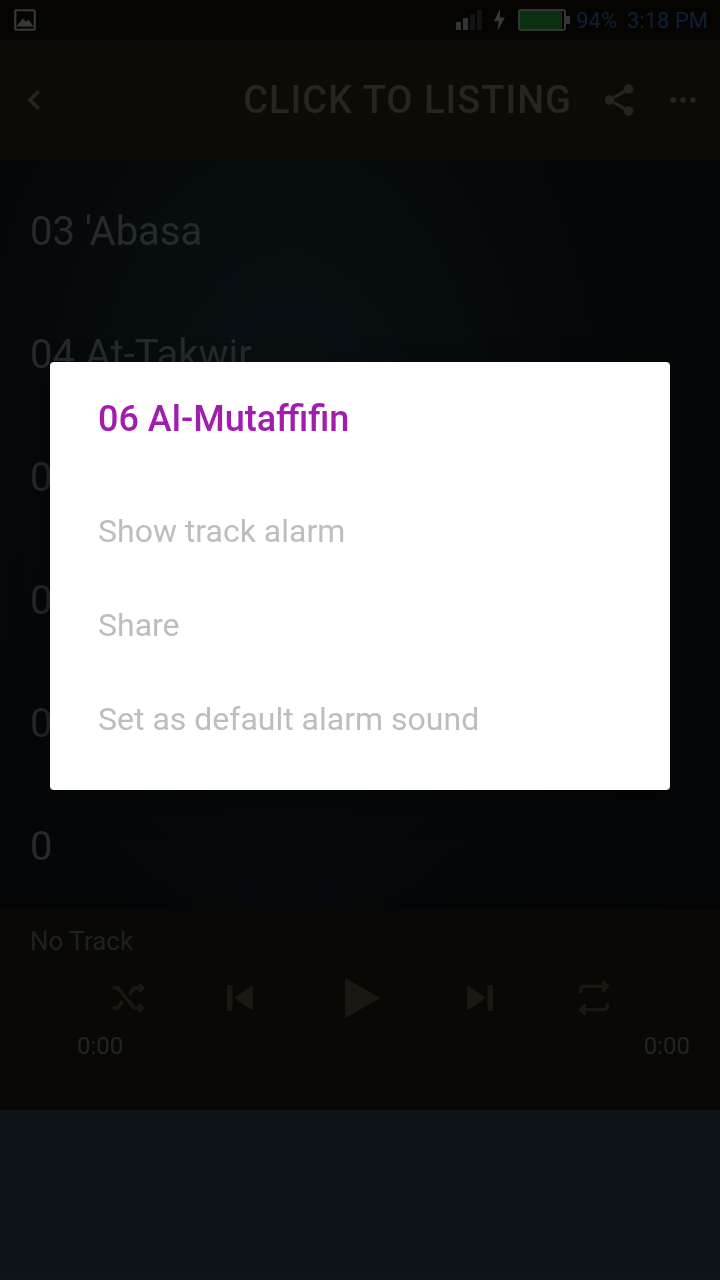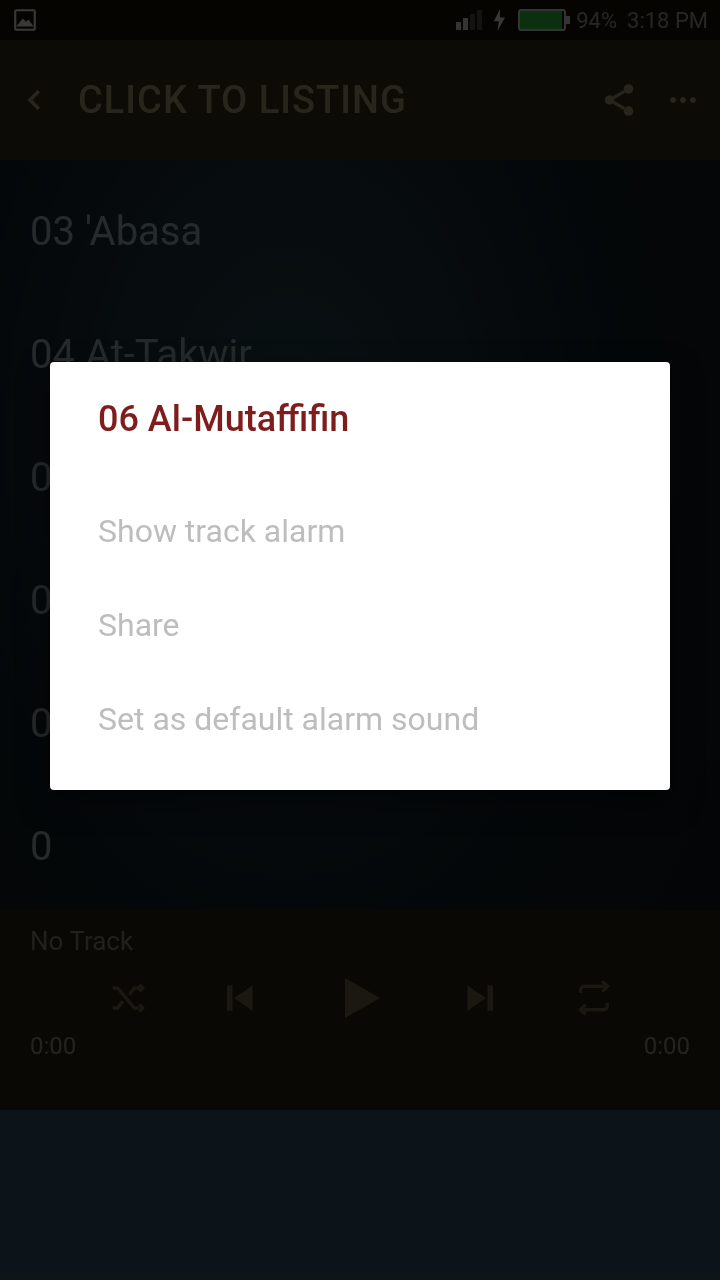--- a/index.html
+++ b/index.html
@@ -11,21 +11,21 @@
       overflow: hidden;
       position: relative;
     }
     .status-bar {
       height: 40px;
       background: #1a1508;
       display: flex;
       align-items: center;
       justify-content: space-between;
       padding: 0 12px;
-      color: #a3a3a3;
+      color: #3b82f6;
       font-size: 22px;
     }
     .status-left { display: flex; align-items: center; }
     .status-right { display: flex; align-items: center; gap: 10px; }
     .signal-bars { display: flex; align-items: flex-end; gap: 2px; }
     .bar { width: 5px; background: #ddd; }
     .bar1 { height: 8px; }
     .bar2 { height: 12px; }
     .bar3 { height: 16px; background: #555; }
     .bar4 { height: 20px; background: #555; }
@@ -33,20 +33,21 @@
     .battery::after { content: ''; position: absolute; right: -6px; top: 5px; width: 4px; height: 8px; background: #ddd; }
     .battery-fill { width: 94%; height: 100%; background: #2ecc40; }
     .app-bar {
       height: 120px;
       background: #3a3218;
       display: flex;
       align-items: center;
       padding: 0 20px;
       gap: 28px;
       position: relative;
+      text-align: right;
     }
     .overlay-dim {
       position: absolute;
       inset: 0;
       background: rgba(0,0,0,0.55);
       z-index: 5;
       pointer-events: none;
     }
     .app-bar .title {
       flex: 1;
@@ -82,40 +83,41 @@
       gap: 70px;
       margin: 4px 0;
     }
     .player-controls svg { opacity: 0.45; }
     .time-row {
       display: flex;
       justify-content: space-between;
       color: #9a9a88;
       font-size: 24px;
       margin-top: 4px;
+      margin-left: 47px;
     }
     .modal-backdrop {
       position: absolute;
       inset: 0;
       background: rgba(0,0,0,0.48);
       z-index: 10;
     }
     .dialog {
       position: absolute;
       left: 50px;
       right: 50px;
       top: 362px;
       background: #ffffff;
       border-radius: 4px;
       z-index: 20;
       padding: 36px 48px 24px;
       box-shadow: 0 12px 30px rgba(0,0,0,0.5);
     }
     .dialog-title {
-      color: #7f1d1d;
+      color: #a21caf;
       font-size: 36px;
       font-weight: 500;
       margin-bottom: 44px;
     }
     .dialog-item {
       color: #bdbdbd;
       font-size: 32px;
       padding: 28px 0;
     }
     .dim-wrap { position: relative; }

